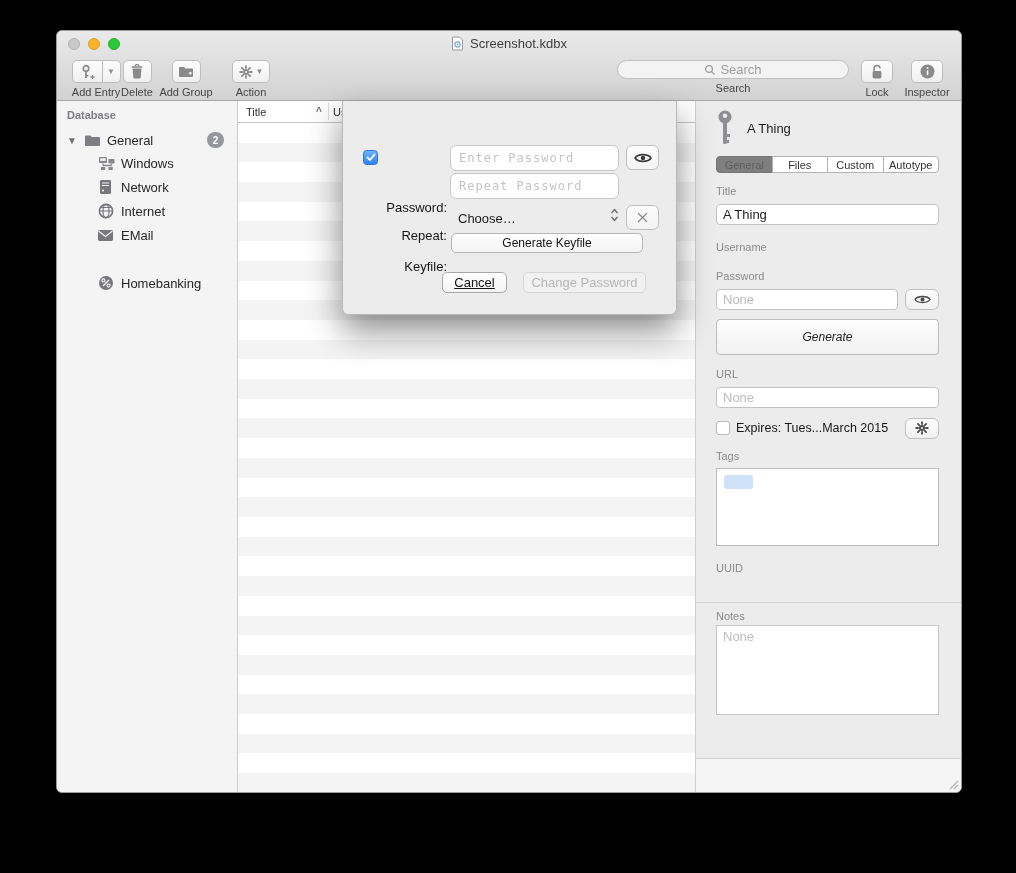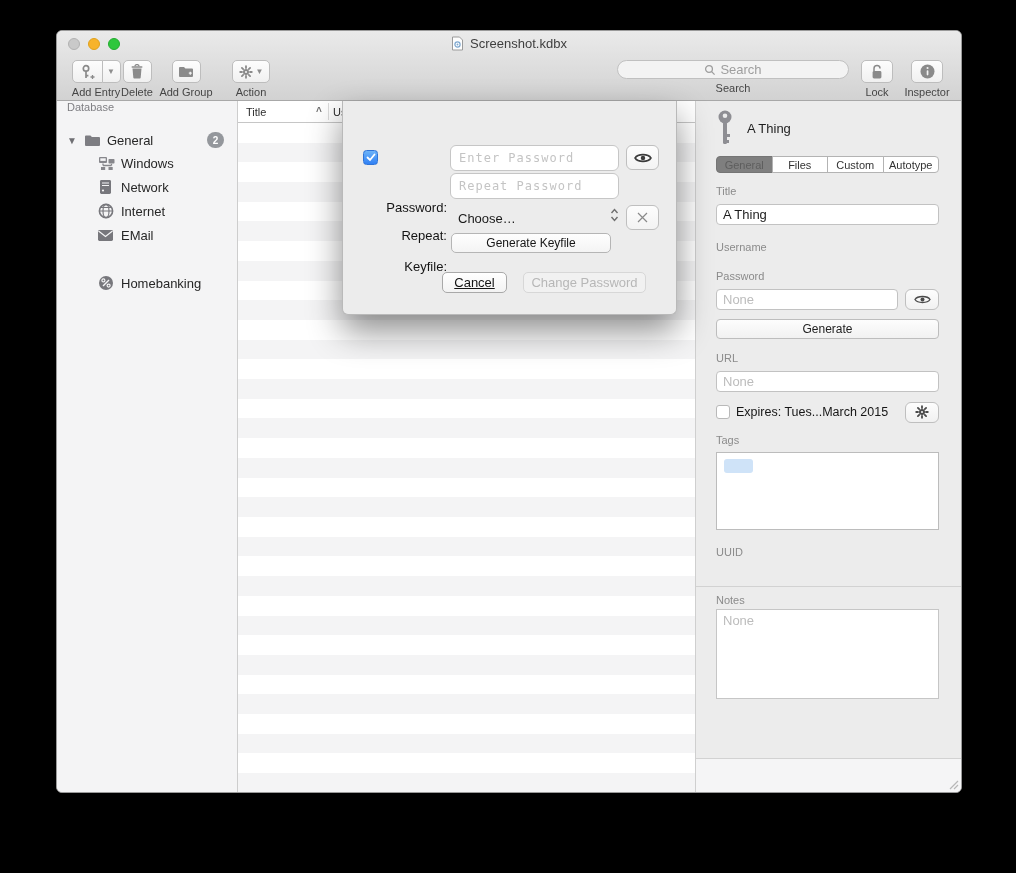--- a/index.html
+++ b/index.html
@@ -31,21 +31,21 @@
   .split .seg-arrow { width:18px; height:23px; border:1px solid #bdbdbd; border-left:none; border-radius:0 5px 5px 0;
     background:linear-gradient(#fdfdfd,#f0f0f0); display:flex; align-items:center; justify-content:center;
     color:#8d8d8d; font-size:8px; }
   .search-field { width:232px; height:19px; background:#f3f3f3; border:1px solid #c0c0c0; border-radius:10px;
     display:flex; align-items:center; justify-content:center; gap:4px; color:#9e9e9e; font-size:13px; }
 
   
   .content { position:absolute; left:0; top:70px; right:0; bottom:0; display:flex; }
 
   .sidebar { position:relative; width:181px; background:#f4f4f5; border-right:1px solid #cdcdcd; flex:none; }
-  .sb-header { position:absolute; left:10px; top:0; font-size:11px; font-weight:normal; color:#7e7e82; }
+  .sb-header { position:absolute; left:10px; top:8px; font-size:11px; font-weight:bold; color:#7e7e82; }
   .sb-row { position:absolute; left:0; right:0; height:24px; display:flex; align-items:center; font-size:13px; color:#272727; }
   .sb-row .disclosure { position:absolute; left:10px; font-size:10px; color:#6f6f73; }
   .sb-row .ic { position:absolute; color:#87878c; display:flex; }
   .sb-row .lbl { position:absolute; }
   .badge { position:absolute; left:150px; width:17px; height:16px; border-radius:9px; background:#94979c;
     color:#fff; font-size:10px; font-weight:bold; display:flex; align-items:center; justify-content:center; }
 
   .entry-list { position:relative; flex:1; background:
     repeating-linear-gradient(to bottom, #ffffff 0px, #ffffff 19.7px, #f4f4f5 19.7px, #f4f4f5 39.4px); }
   .list-header { position:absolute; left:0; top:0; right:0; height:22px; background:#fff;
@@ -68,22 +68,22 @@
   .tab:first-child { margin-left:0; border-radius:4px 0 0 4px; }
   .tab:last-child { border-radius:0 4px 4px 0; }
   .tab.selected { background:#7f7f7f; color:#5e5e5e; border-color:#757575; }
   .sec-lbl { font-size:11px; color:#8b8b8b; height:13px; }
   .insp-field { width:100%; height:21px; border:1px solid #c2c2c2; border-radius:4px; background:#fff;
     font-size:13px; color:#1c1c1c; padding:0 6px; font-family:"Liberation Sans",sans-serif; outline:none; }
   .insp-field::placeholder { color:#bcbcbc; }
   .row-flex { display:flex; gap:7px; align-items:center; }
   .eye-btn, .gear-btn { width:34px; height:21px; flex:none; background:linear-gradient(#fdfdfd,#f1f1f1);
     border:1px solid #bfbfbf; border-radius:6px; display:flex; align-items:center; justify-content:center; color:#4a4a4a; }
-  .wide-btn { width:100%; height:20px; background:linear-gradient(#fdfdfd,#f1f1f1); border:1px solid #bdbdbd;
-    border-radius:4px; font-size:12px; color:#222; display:flex; align-items:center; justify-content:center; }
+  .wide-btn { width:100%; height:36px; background:linear-gradient(#fdfdfd,#f1f1f1); border:1px solid #bdbdbd;
+    border-radius:4px; font-size:12px; color:#222; display:flex; align-items:center; justify-content:center;font-style:italic; }
   .expires-row { display:flex; align-items:center; height:20px; }
   .cb { width:14px; height:14px; border:1px solid #b9b9b9; border-radius:3px; background:#fff; flex:none; }
   .expires-row .x-lbl { font-size:12.5px; color:#161616; margin-left:6px; white-space:nowrap; overflow:hidden; flex:1; }
   .tags-box { height:78px; background:#fff; border:1px solid #bcbcbc; padding:6px 7px; }
   .tag-pill { width:29px; height:14px; background:#cfe3f8; border-radius:3px; }
   .hr-full { margin-left:-20px; margin-right:-22px; border-top:1px solid #d2d2d2; }
   .notes-box { height:90px; background:#fff; border:1px solid #c6c6c6; padding:3px 6px;
     font-size:13px; color:#bcbcbc; }
   .insp-footer { position:absolute; left:0; right:0; bottom:0; height:34px; background:#f5f5f6;
     border-top:1px solid #d2d2d2; }
@@ -100,21 +100,21 @@
   .sheet input.pw { position:absolute; left:107px; width:169px; height:26px; border:1px solid #c6c6c6;
     border-radius:6px; background:#fff; padding:0 8px;
     font-family:"DejaVu Sans Mono","Liberation Mono",monospace; font-size:12px; letter-spacing:1px;
     color:#1c1c1c; outline:none; }
   .sheet input.pw::placeholder { color:#c4c4c4; }
   .sheet .sm-btn { position:absolute; left:283px; width:33px; height:25px; border:1px solid #bfbfbf;
     border-radius:6px; background:linear-gradient(#fdfdfd,#f3f3f3); display:flex; align-items:center;
     justify-content:center; color:#3c3c3c; }
   .sheet .choose { position:absolute; left:115px; top:110px; font-size:13px; color:#1a1a1a; }
   .sheet .stepper { position:absolute; left:267px; top:106px; color:#6f6f6f; }
-  .sheet .gen-btn { position:absolute; left:108px; top:132px; width:160px; height:20px;
+  .sheet .gen-btn { position:absolute; left:108px; top:132px; width:192px; height:20px;
     background:linear-gradient(#fefefe,#f4f4f4); border:1px solid #b5b5b5; border-radius:5px;
     font-size:12px; color:#161616; display:flex; align-items:center; justify-content:center; }
   .sheet .cancel-btn { position:absolute; left:99px; top:171px; width:65px; height:21px;
     background:linear-gradient(#ffffff,#f3f3f3); border:1px solid #a9a9a9; border-radius:5px;
     font-size:13px; color:#141414; display:flex; align-items:center; justify-content:center;text-decoration:underline; }
   .sheet .change-btn { position:absolute; left:180px; top:171px; width:123px; height:21px;
     background:#f1f1f1; border:1px solid #d7d7d7; border-radius:5px;
     font-size:13px; color:#b7b7b7; display:flex; align-items:center; justify-content:center; }
 
   .resize-grip { position:absolute; right:2px; bottom:2px; color:#b5b5b5; }

